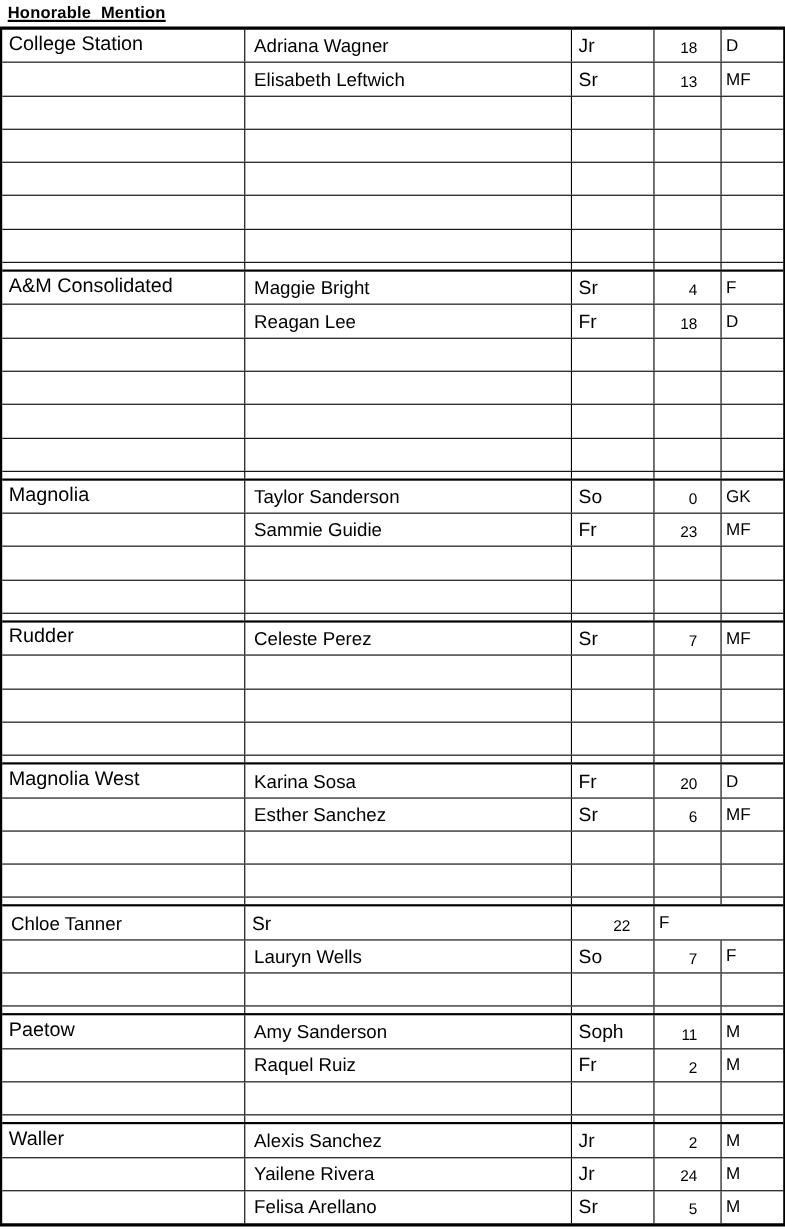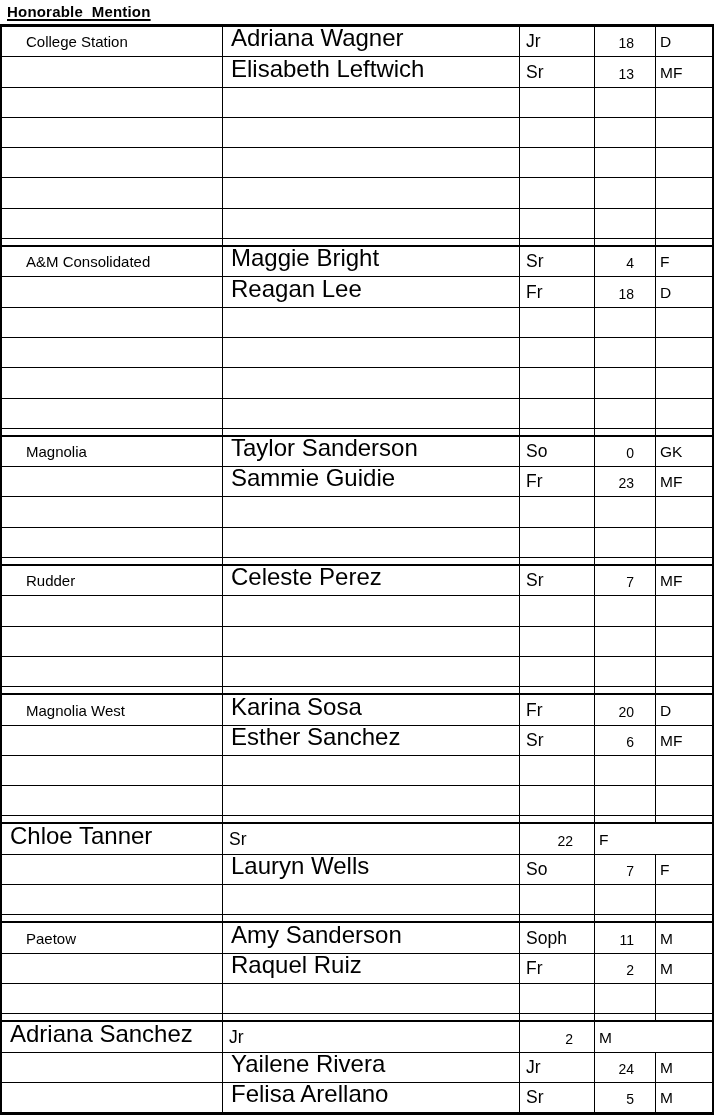--- a/index.html
+++ b/index.html
@@ -54,22 +54,22 @@
     box-sizing: border-box;
     border-right: 1.5px solid #000;
     display: flex;
     align-items: flex-end;
     overflow: hidden;
     white-space: nowrap;
     padding-bottom: 4px;
   }
   .cell:last-child { border-right: none; }
   .spacer .cell { padding: 0; }
-  .cell.school   { padding-left: 24px;  font-size: 15px;   padding-bottom: 6px; }
-  .cell.pname    { padding-left: 8px;  font-size: 24px; }
+  .cell.school   { padding-left: 6px;  font-size: 18px;   padding-bottom: 6px; }
+  .cell.pname    { padding-left: 8px;  font-size: 17px; }
   .cell.pclass   { padding-left: 6px;  font-size: 17.5px; }
   .cell.pnumber  { justify-content: flex-end; padding-right: 21px; font-size: 14px; padding-bottom: 5px; }
   .cell.pposition{ padding-left: 4px;  font-size: 15.5px; padding-bottom: 5px; }
 </style>
 </head>
 <body>
 
 <div class="page">
   <div class="title">Honorable  Mention</div>
 
@@ -334,21 +334,22 @@
         <div class="cell pposition"></div>
       </div>
       <div class="row spacer">
         <div class="cell school"></div>
         <div class="cell pname"></div>
         <div class="cell pclass"></div>
         <div class="cell pnumber"></div>
         <div class="cell pposition"></div>
       </div>
       <div class="row">
-        <div class="cell pname">Adriana Sanchez</div>
+        <div class="cell school">Waller</div>
+        <div class="cell pname">Alexis Sanchez</div>
         <div class="cell pclass">Jr</div>
         <div class="cell pnumber">2</div>
         <div class="cell pposition">M</div>
       </div>
       <div class="row">
         <div class="cell school"></div>
         <div class="cell pname">Yailene Rivera</div>
         <div class="cell pclass">Jr</div>
         <div class="cell pnumber">24</div>
         <div class="cell pposition">M</div>

